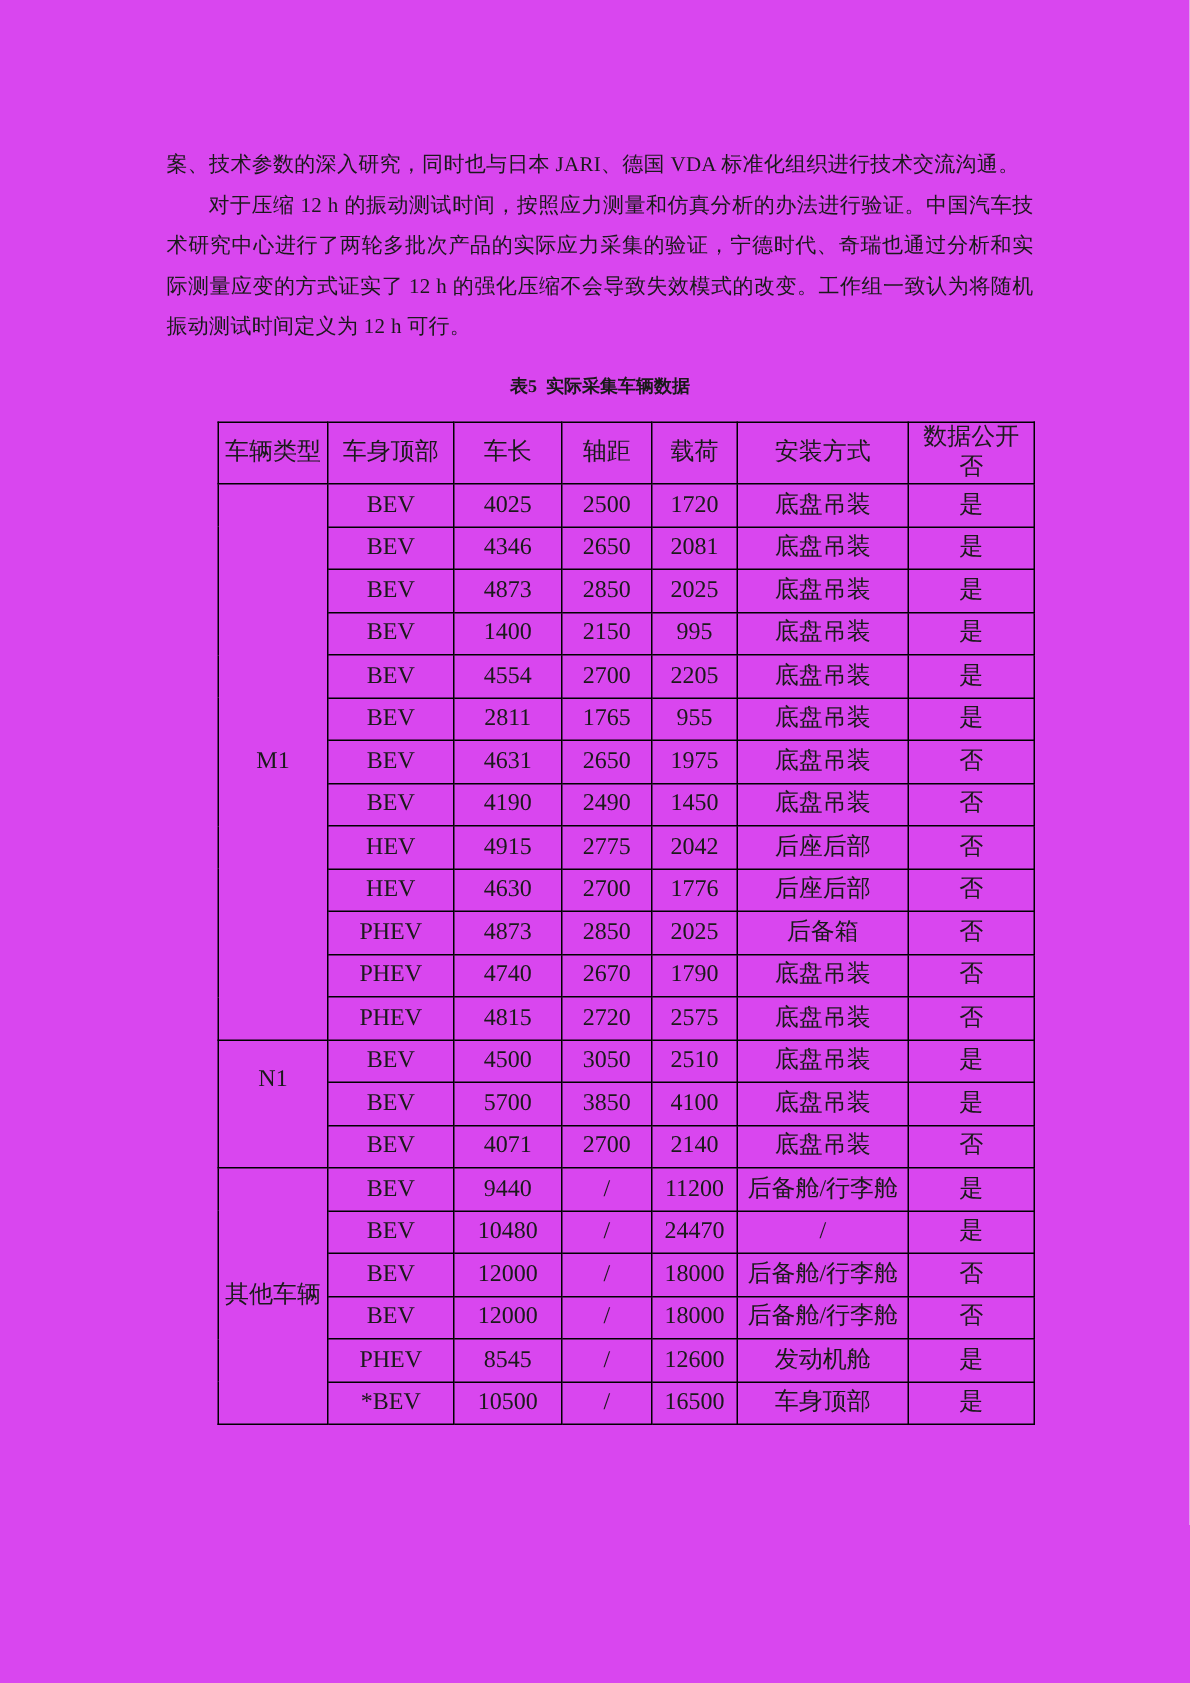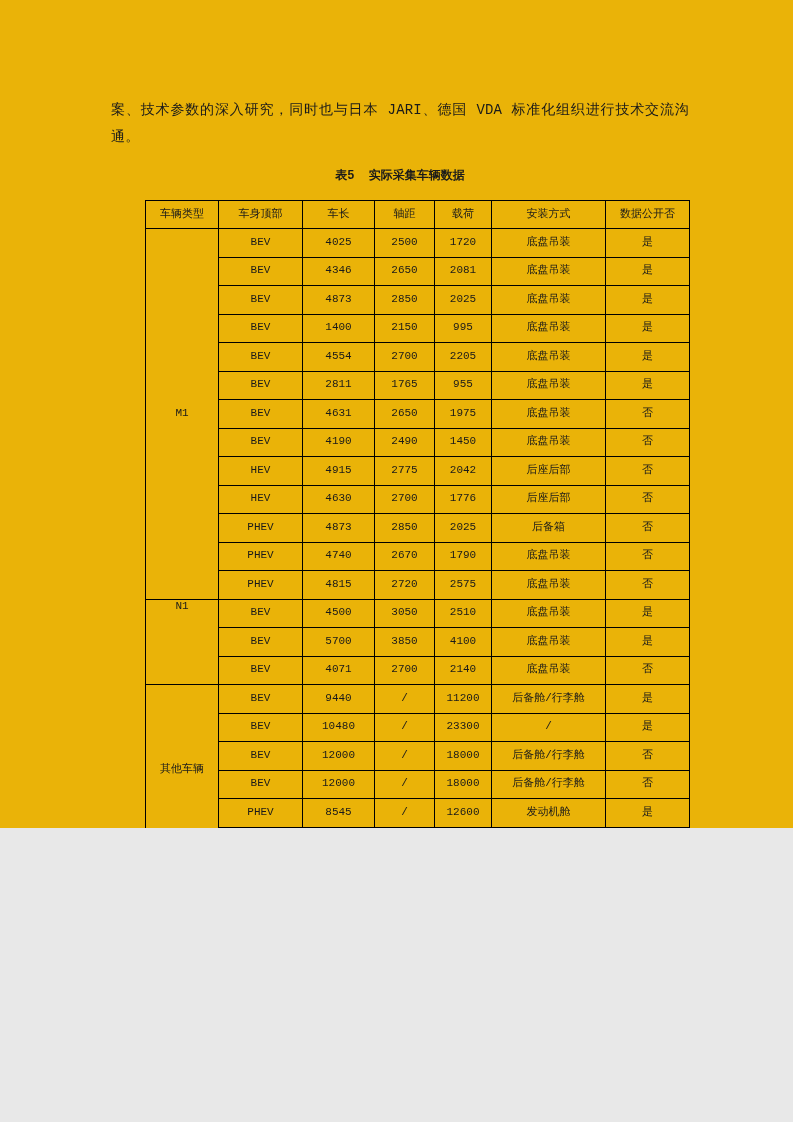--- a/index.html
+++ b/index.html
@@ -1,22 +1,22 @@
 <!DOCTYPE html>
 <html><head>
 <meta charset="utf-8">
 <style>
   html,body{margin:0;padding:0;background:#e8e8e8;}
   .page{
     position:relative;
-    width:793px;height:828px;
+    width:793px;height:1122px;
     margin:0 auto;
-    background:#eab308;
+    background:#d946ef;
     overflow:hidden;
-    font-family:Liberation Mono, monospace;
+    font-family:Liberation Serif, serif;
     color:#1a1a1a;
   }
   .content{
     position:absolute;
     left:111px;top:97px;
     width:578px;
   }
   .para{
     margin:0;
     font-size:14px;
@@ -31,45 +31,46 @@
     line-height:27px;
     font-weight:bold;
     text-align:center;
     white-space:pre;
   }
   table.data-table{
     margin:10px 0 0 34px;
     width:544px;
     border-collapse:collapse;
     table-layout:fixed;
-    font-size:11px;
+    font-size:16px;
   }
   table.data-table th,
   table.data-table td{
     border:1px solid #000;
     text-align:center;
     vertical-align:middle;
     font-weight:normal;
     padding:0 2px;
     line-height:1.25;
     overflow:hidden;
   }
   table.data-table thead tr{height:28px;}
   table.data-table tbody tr{height:28.5px;}
   td.group-cell{vertical-align:middle;}
-  td.group-cell.vtop{vertical-align:top;padding-top:0;margin-top:28px;}
+  td.group-cell.vtop{vertical-align:top;padding-top:16px;margin-top:28px;}
 </style>
 </head>
 <body>
 
 <div class="page">
   <div class="content">
 
     <p class="para">案、技术参数的深入研究，同时也与日本 JARI、德国 VDA 标准化组织进行技术交流沟通。</p>
 
+    <p class="para indent">对于压缩 12 h 的振动测试时间，按照应力测量和仿真分析的办法进行验证。中国汽车技术研究中心进行了两轮多批次产品的实际应力采集的验证，宁德时代、奇瑞也通过分析和实际测量应变的方式证实了 12 h 的强化压缩不会导致失效模式的改变。工作组一致认为将随机振动测试时间定义为 12 h 可行。</p>
 
 
     <div class="table-caption">表5  实际采集车辆数据</div>
 
     <table class="data-table">
       <colgroup>
         <col style="width:73px">
         <col style="width:84px">
         <col style="width:72px">
         <col style="width:60px">
@@ -225,21 +226,21 @@
             <td>9440</td>
             <td>/</td>
             <td>11200</td>
             <td>后备舱/行李舱</td>
             <td>是</td>
           </tr>
           <tr>
             <td>BEV</td>
             <td>10480</td>
             <td>/</td>
-            <td>23300</td>
+            <td>24470</td>
             <td>/</td>
             <td>是</td>
           </tr>
           <tr>
             <td>BEV</td>
             <td>12000</td>
             <td>/</td>
             <td>18000</td>
             <td>后备舱/行李舱</td>
             <td>否</td>

